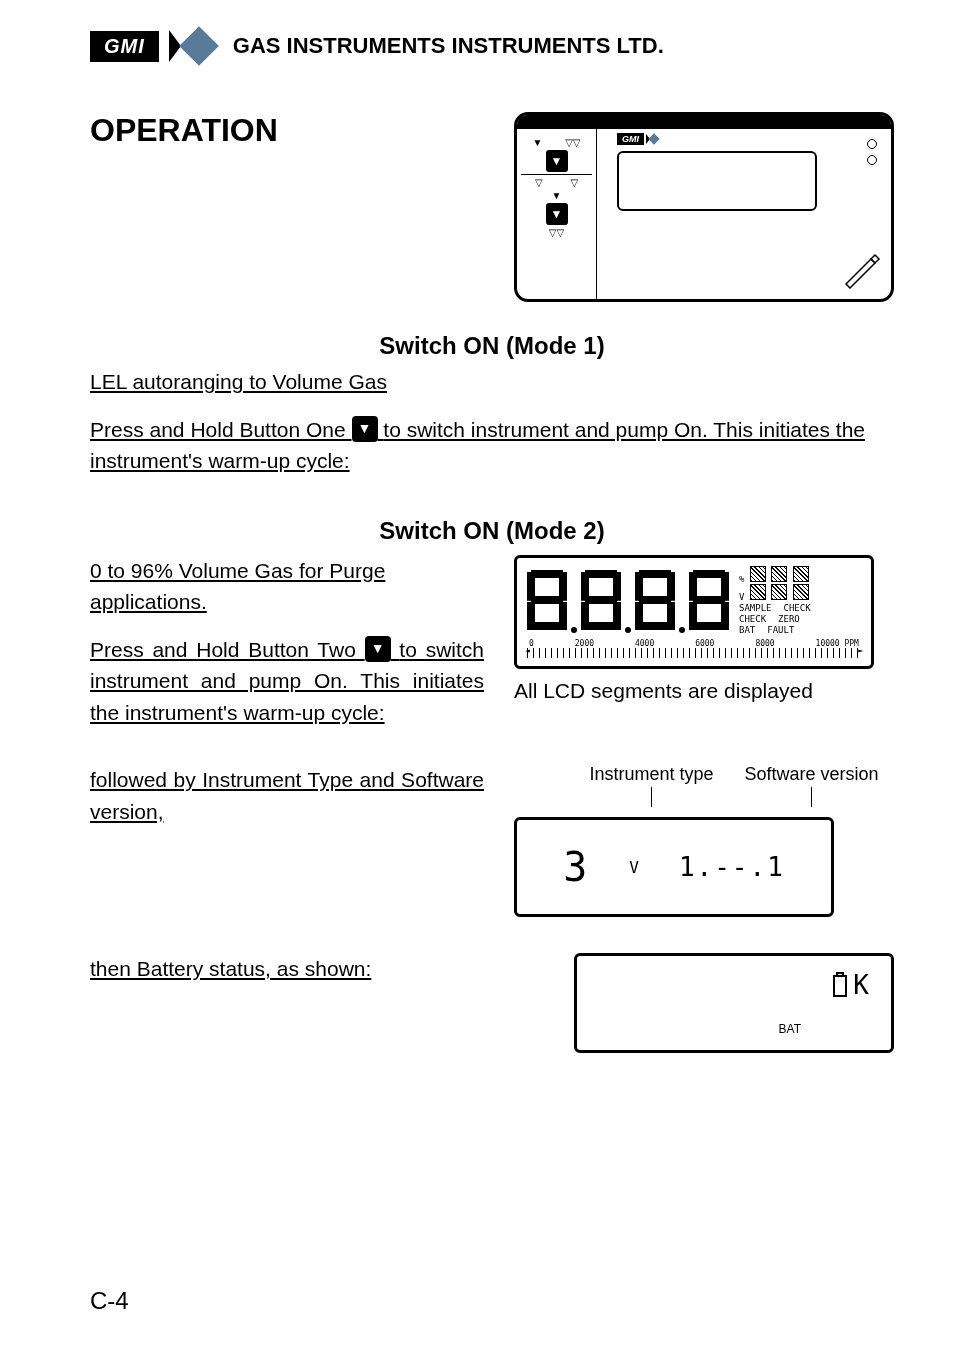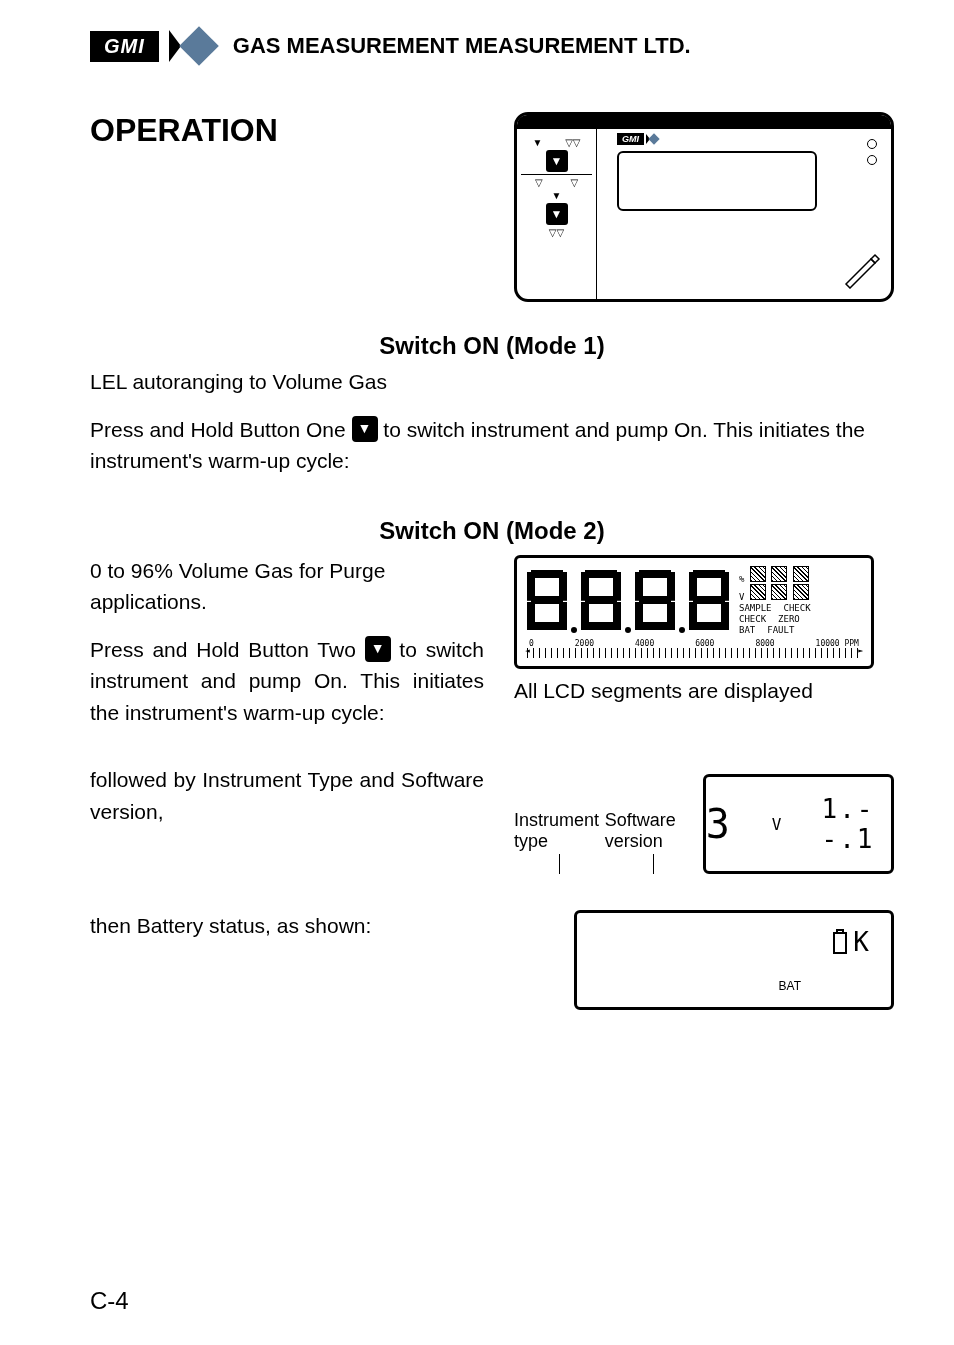--- a/index.html
+++ b/index.html
@@ -152,20 +152,21 @@
   h3 {
     font-weight: bold;
     font-size: 24px;
     margin-top: 10px;
     margin-bottom: 6px;
     text-align: center;
   }
   .body-text {
     font-size: 21px;
     line-height: 1.5;
+    text-decoration: underline;
   }
   .inline-btn {
     display: inline-flex;
     width: 26px; height: 26px;
     background: #000;
     border-radius: 4px;
     border: 2px solid #000;
     color: #fff;
     align-items: center;
     justify-content: center;
@@ -303,21 +304,21 @@
   .section-gap { margin-top: 36px; }
   .para-justify { text-align: justify; }
 </style>
 </head>
 <body>
 
 <div class="header">
   <span class="gmi-logo">GMI</span>
   <span class="arrow-right"></span>
   <span class="diamond"></span>
-  <span class="header-text">GAS MEASUREMENT MEASUREMENT LTD.</span>
+  <span class="header-text">GAS INSTRUMENTS INSTRUMENTS LTD.</span>
 </div>
 
 <div class="row-top">
   <div class="title">OPERATION</div>
   <div class="device-box">
     <div class="device-top-bar"></div>
     <div class="device-left-panel">
       <div class="btn-row">
           <span class="tri-down">▼</span>
           <span class="tri-down">▽▽</span>
@@ -406,21 +407,21 @@
       <div class="lcd-ticks"></div>
     </div>
     <p class="caption">All LCD segments are displayed</p>
   </div>
 </div>
 
 <div class="flex-row section-gap">
   <div class="left-col" style="display:flex;align-items:center;">
     <p class="body-text para-justify">followed by Instrument Type and Software version,</p>
   </div>
-  <div class="right-col right-align" style="flex-direction:row;align-items:flex-end;">
+  <div class="right-col right-align" style="flex-direction:column;">
     <div class="labels-above">
       <div class="lbl-col"><span>Instrument type</span><div class="lbl-line"></div></div>
       <div class="lbl-col"><span>Software version</span><div class="lbl-line"></div></div>
     </div>
     <div class="info-box">
       <div class="info-content">
         <span class="seg-3">3</span>
         <span style="font-size:16px">V</span>
         <span style="font-size:26px;font-family:monospace;letter-spacing:2px">1.--.1</span>
       </div>

